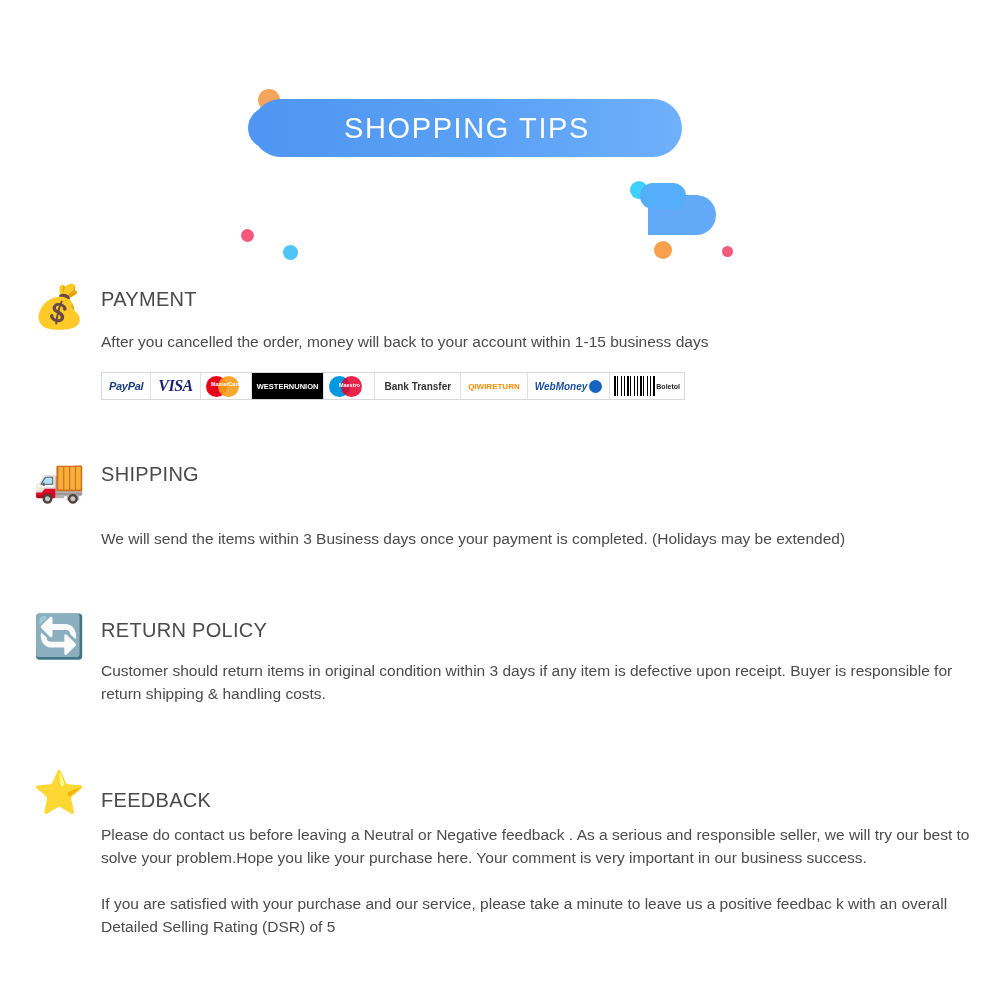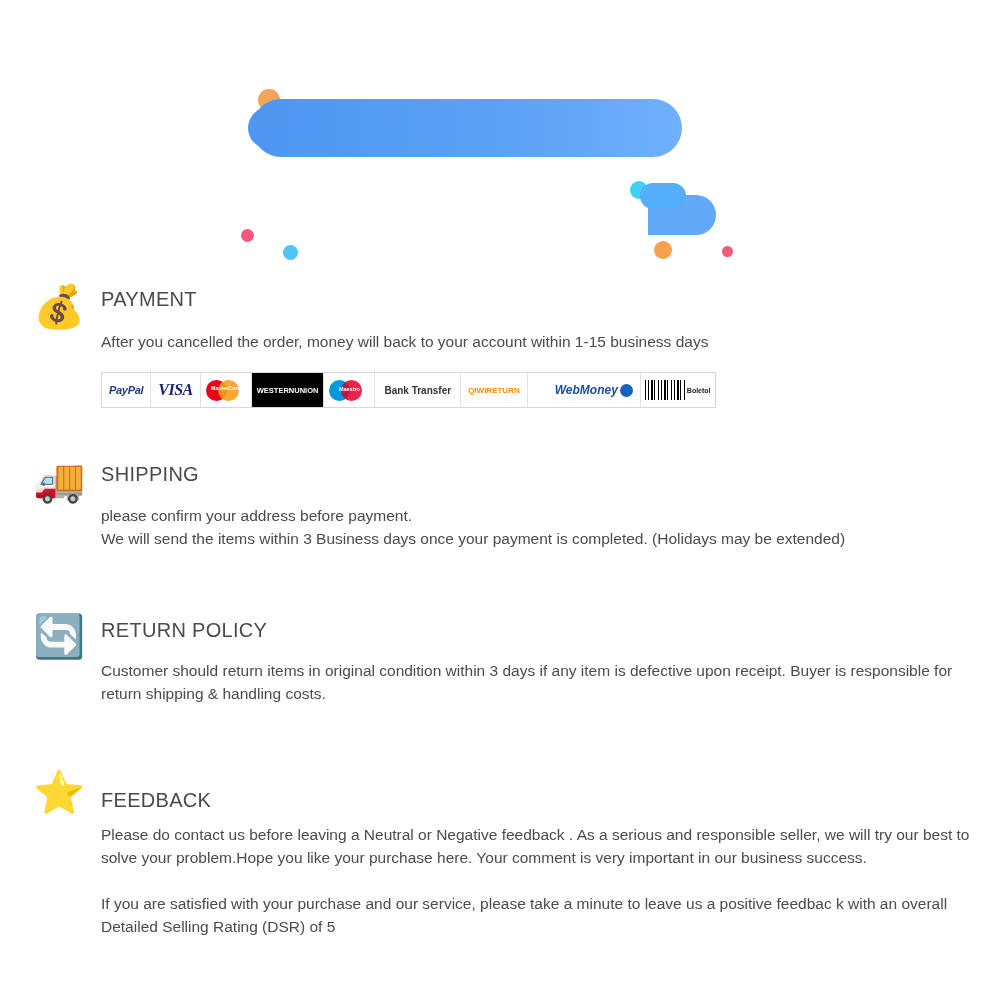--- a/index.html
+++ b/index.html
@@ -106,21 +106,21 @@
     font-size: 15.5px;
   }
 
   
   .paylogos {
     position: absolute;
     left: 101px;
     top: 287px;
     display: flex;
     align-items: stretch;
-    height: 36px;
+    height: 28px;
     border: 1px solid #d8d8d8;
     background: #fff;
   }
   .paylogo {
     display: flex;
     align-items: center;
     justify-content: center;
     padding: 0 7px;
     border-right: 1px solid #e2e2e2;
     font-size: 9px;
@@ -143,21 +143,21 @@
   .pl-we i { display: block; font-style: normal; }
   .pl-maestro { padding: 0 5px; }
   .ms-circles { position: relative; width: 40px; height: 24px; }
   .ms-c { position: absolute; top: 2px; width: 21px; height: 21px; border-radius: 50%; }
   .ms-blue { left: 0; background: #0099df; }
   .ms-red { left: 12px; background: #e4002b; opacity: .85; }
   .ms-text { position: absolute; left: 0; top: 8px; width: 40px; text-align: center; font-size: 5.5px; color: #fff; font-weight: bold; z-index: 3; }
   .pl-bank { font-size: 10px; color: #333; padding: 0 9px; }
   .pl-qiwi { color: #ff8c00; font-size: 8px; text-align: center; line-height: 9px; }
   .pl-qiwi i { display: block; font-style: normal; }
-  .pl-wm { color: #1a4f9c; font-size: 12px; font-style: italic; margin-left: 20px; }
+  .pl-wm { color: #1a4f9c; font-size: 10px; font-style: italic; }
   .wm-globe { display:inline-block; width: 13px; height: 13px; border-radius: 50%; background: #1565c0; margin-left: 2px; vertical-align: middle; }
   .pl-boleto { padding: 0 4px; text-align: center; }
   .barcode { width: 42px; height: 20px; background:
     repeating-linear-gradient(90deg, #000 0 1.5px, #fff 1.5px 3px, #000 3px 4px, #fff 4px 6.5px);
   }
   .bol-text { font-size: 7px; font-weight: bold; margin-top: 1px; }
 </style>
 </head>
 <body>
 
@@ -168,20 +168,21 @@
     <div class="blob blob-b"></div>
     <div class="blob blob-c"></div>
     <div class="blob blob-d"></div>
     <div class="blob blob-e"></div>
     <div class="blob blob-f"></div>
     <div class="blob blob-g"></div>
     <div class="cap-left"></div>
     <div class="tail"></div>
     <div class="tail2"></div>
     <div class="banner-bar"></div>
+    <div class="banner-title">SHOPPING TIPS</div>
   </div>
 
   <div class="sec-icon" style="top:196px">💰</div>
   <div class="sec-head" style="top:203px">PAYMENT</div>
   <div class="sec-body" style="top:245px">After you cancelled the order, money will back to your account within 1-15 business days</div>
 
   <div class="paylogos">
     <div class="paylogo pl-paypal">PayPal</div>
     <div class="paylogo pl-visa">VISA</div>
     <div class="paylogo pl-mc">
@@ -212,21 +213,20 @@
       <span class="wm-globe"></span>
     </div>
     <div class="paylogo pl-boleto">
       <div class="barcode"></div>
       <div class="bol-text">Boletol</div>
     </div>
   </div>
 
   <div class="sec-icon" style="top:370px">🚚</div>
   <div class="sec-head" style="top:378px">SHIPPING</div>
-  <div class="sec-body" style="top:419px">please confirm your address before payment.</div>
   <div class="sec-body" style="top:442px">We will send the items within 3 Business days once your payment is completed. (Holidays may be extended)</div>
 
   <div class="sec-icon" style="top:526px">🔄</div>
   <div class="sec-head" style="top:534px">RETURN POLICY</div>
   <div class="sec-body wide" style="top:574px">Customer should return items in original condition within 3 days if any item is defective upon receipt. Buyer is responsible for return shipping &amp; handling costs.</div>
 
   <div class="sec-icon" style="top:682px">⭐</div>
   <div class="sec-head" style="top:704px">FEEDBACK</div>
   <div class="sec-body wide" style="top:738px">Please do contact us before leaving a Neutral or Negative  feedback . As a serious and responsible seller, we will try our best to solve your problem.Hope you like your purchase here. Your comment is very important in our business success.</div>
   <div class="sec-body wide" style="top:807px"> If you are satisfied with your purchase and our service,  please take a minute to leave us  a positive feedbac k with an overall  Detailed Selling Rating (DSR) of 5</div>

